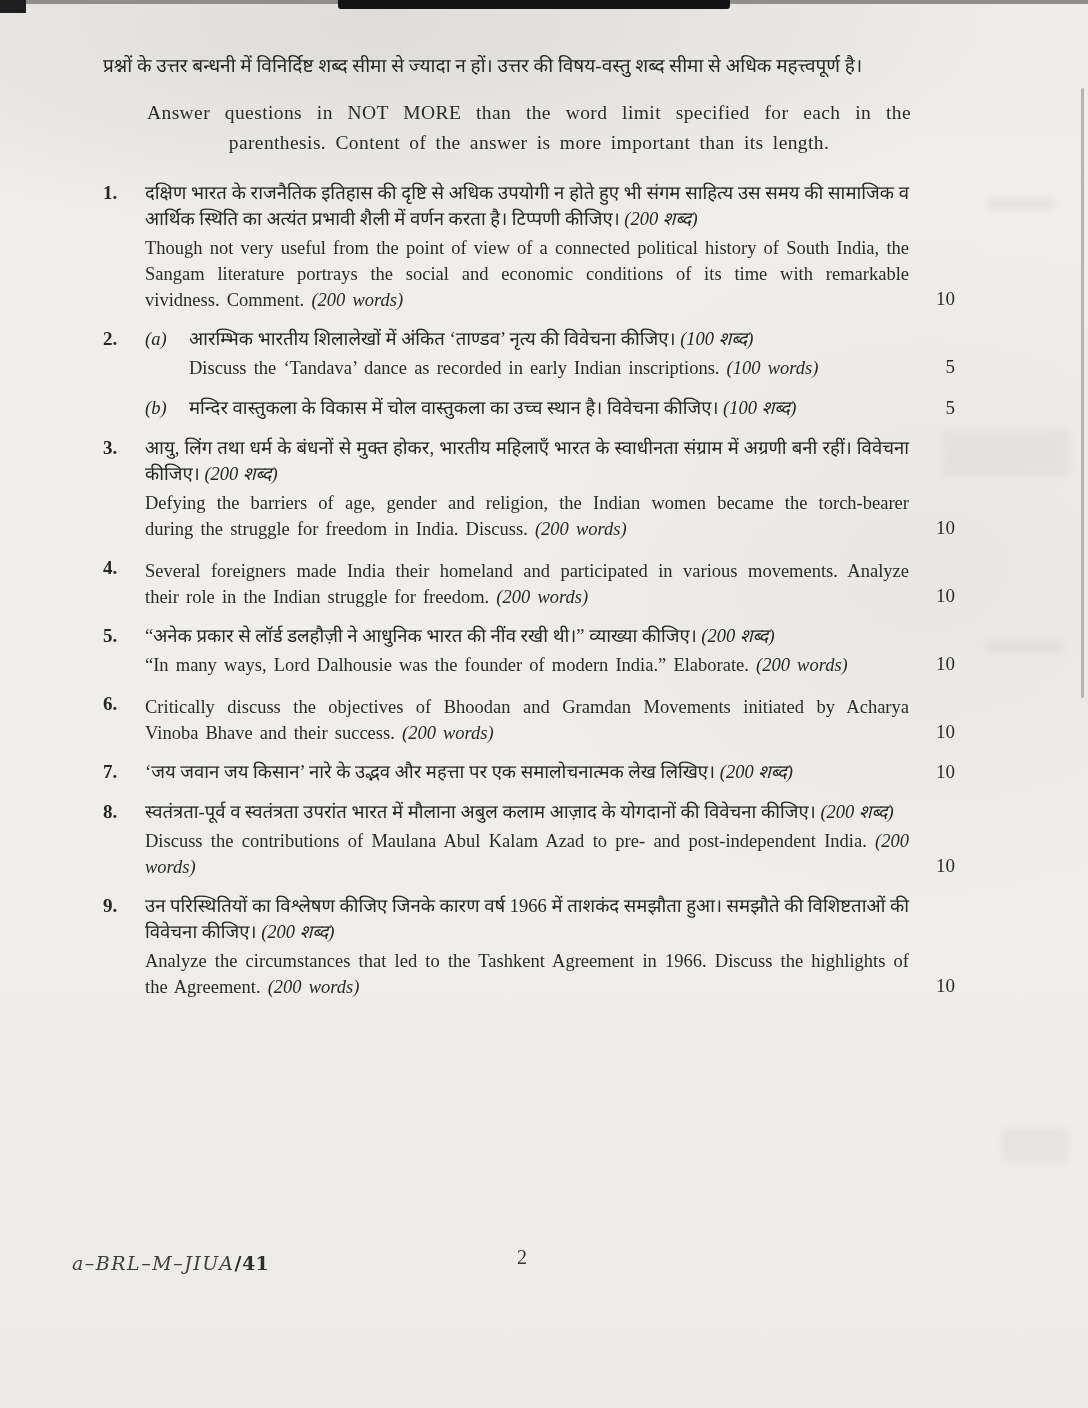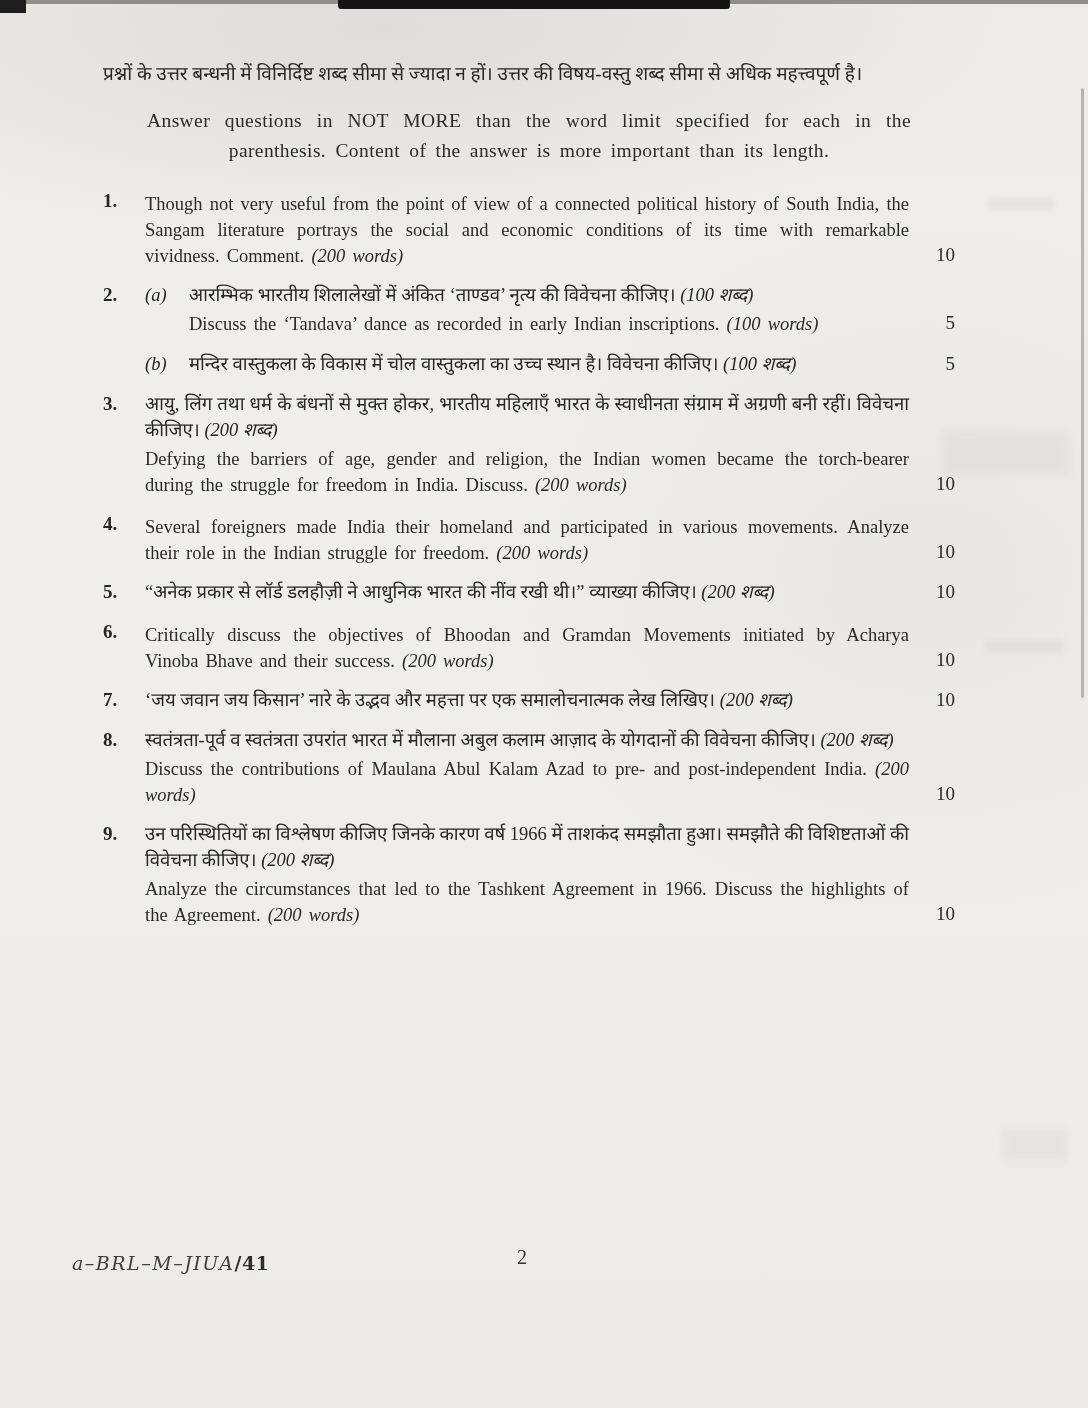--- a/index.html
+++ b/index.html
@@ -20,21 +20,21 @@
   .top-band{position:absolute;top:0;left:0;width:100%;height:4px;background:#8f8e8b;}
   .top-band-dark{position:absolute;top:0;left:338px;width:392px;height:9px;background:#141414;border-radius:0 0 3px 3px;}
   .top-left-mark{position:absolute;top:0;left:0;width:26px;height:13px;background:#1e1e1e;}
   .right-edge{position:absolute;top:88px;right:4px;width:3px;height:610px;background:#b7b5b0;border-radius:2px;}
   .ghost{position:absolute;background:#8a867f;opacity:0.09;filter:blur(3px);border-radius:3px;}
   .g1{left:988px;top:198px;width:66px;height:12px;}
   .g2{left:942px;top:430px;width:128px;height:46px;opacity:0.07;}
   .g3{left:986px;top:640px;width:78px;height:13px;}
   .g4{left:1002px;top:1128px;width:66px;height:34px;opacity:0.07;}
 
-  .content{position:absolute;left:103px;top:60px;width:852px;color:#262626;}
+  .content{position:absolute;left:103px;top:52px;width:852px;color:#262626;}
 
   .instr-hi{
     font-size:19px;line-height:27px;text-align:justify;
     font-family:"Liberation Serif","DejaVu Sans",serif;
   }
   .instr-en{
     width:764px;margin:19px auto 0;
     font-size:19.5px;line-height:30px;
     text-align:justify;text-align-last:center;
     letter-spacing:0.4px;word-spacing:4px;color:#2b2b2b;
@@ -83,20 +83,21 @@
 
   <div class="content">
     <div class="instr-hi">प्रश्नों के उत्तर बन्धनी में विनिर्दिष्ट शब्द सीमा से ज्यादा न हों। उत्तर की विषय-वस्तु शब्द सीमा से अधिक महत्त्वपूर्ण है।</div>
     <div class="instr-en">Answer questions in NOT MORE than the word limit specified for each in the parenthesis. Content of the answer is more important than its length.</div>
 
     <div class="qlist">
 
       <div class="q">
         <div class="qnum">1.</div>
         <div class="qbody">
+          <div class="hi"><span>दक्षिण भारत के राजनैतिक इतिहास की दृष्टि से अधिक उपयोगी न होते हुए भी संगम साहित्य उस समय की सामाजिक व आर्थिक स्थिति का अत्यंत प्रभावी शैली में वर्णन करता है। टिप्पणी कीजिए।</span> <span class="limit">(200 शब्द)</span></div>
           <div class="en"><span>Though not very useful from the point of view of a connected political history of South India, the Sangam literature portrays the social and economic conditions of its time with remarkable vividness. Comment.</span> <span class="limit">(200 words)</span></div>
         </div>
         <div class="qmarks">10</div>
       </div>
 
       <div class="q">
         <div class="qnum">2.</div>
         <div class="qbody">
           <div class="part">
             <div class="plabel">(a)</div>
@@ -130,20 +131,21 @@
         <div class="qbody">
           <div class="en"><span>Several foreigners made India their homeland and participated in various movements. Analyze their role in the Indian struggle for freedom.</span> <span class="limit">(200 words)</span></div>
         </div>
         <div class="qmarks">10</div>
       </div>
 
       <div class="q">
         <div class="qnum">5.</div>
         <div class="qbody">
           <div class="hi"><span>“अनेक प्रकार से लॉर्ड डलहौज़ी ने आधुनिक भारत की नींव रखी थी।” व्याख्या कीजिए।</span> <span class="limit">(200 शब्द)</span></div>
+          <div class="en"><span>“In many ways, Lord Dalhousie was the founder of modern India.” Elaborate.</span> <span class="limit">(200 words)</span></div>
         </div>
         <div class="qmarks">10</div>
       </div>
 
       <div class="q">
         <div class="qnum">6.</div>
         <div class="qbody">
           <div class="en"><span>Critically discuss the objectives of Bhoodan and Gramdan Movements initiated by Acharya Vinoba Bhave and their success.</span> <span class="limit">(200 words)</span></div>
         </div>
         <div class="qmarks">10</div>

